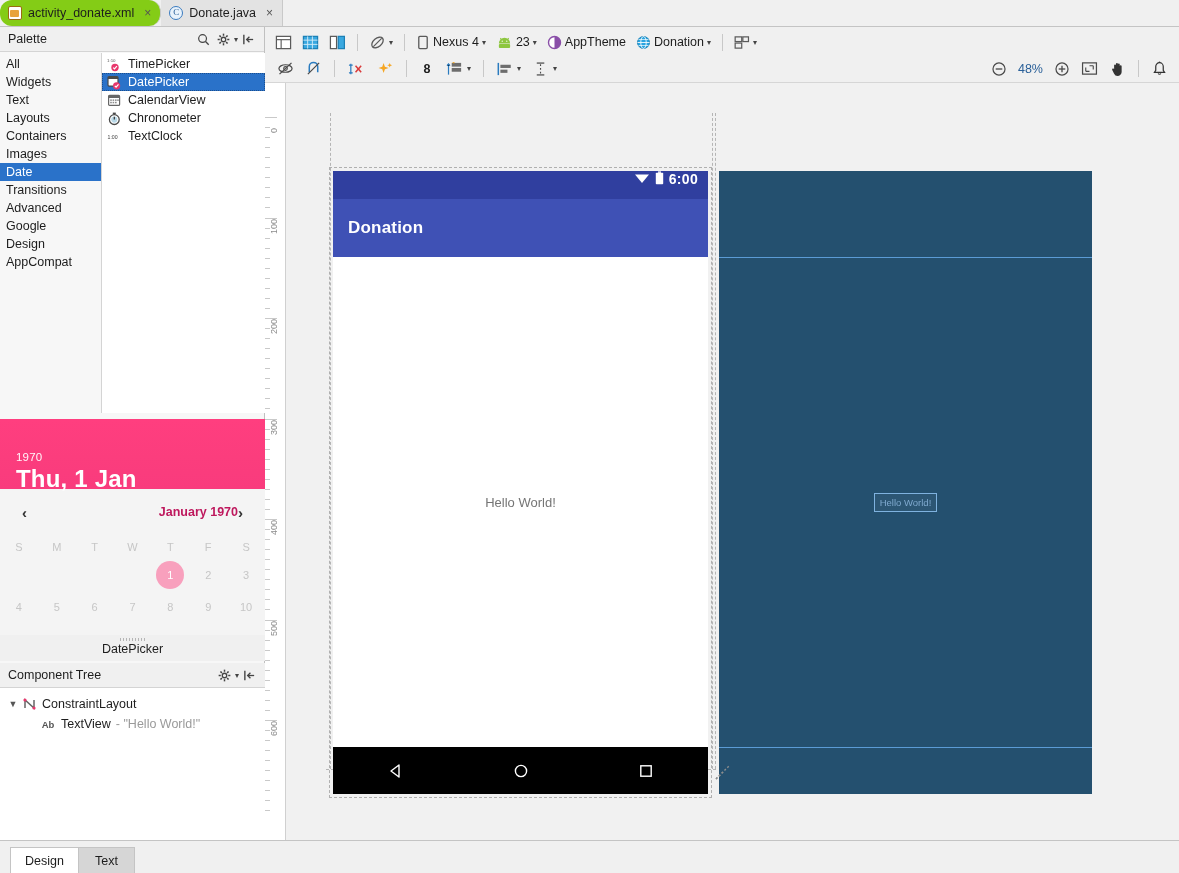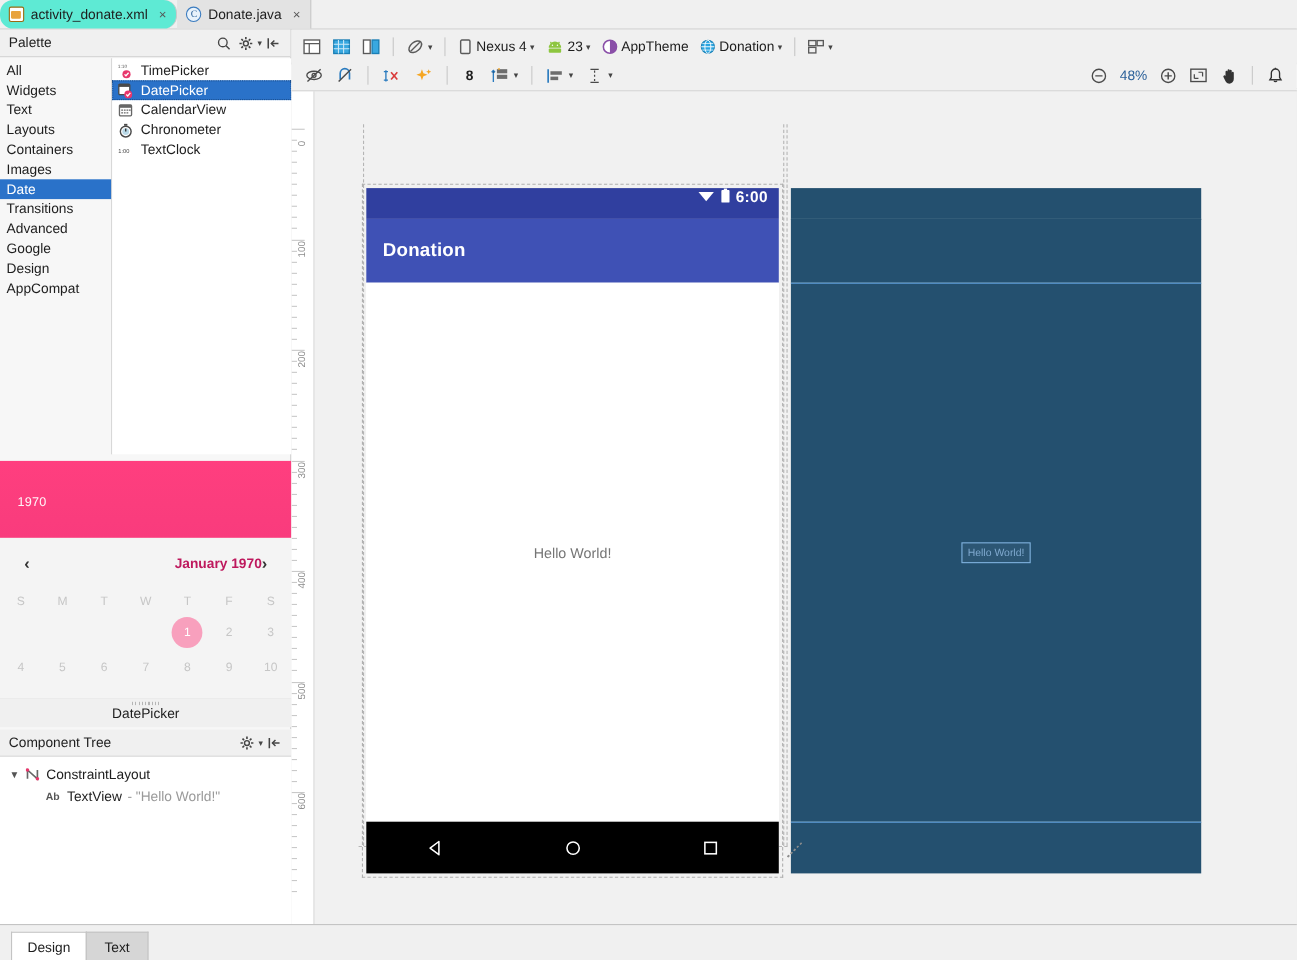--- a/index.html
+++ b/index.html
@@ -18,21 +18,21 @@
     position:absolute; left:0; top:0; width:1179px; height:27px;
     background:#f0f0f0; border-bottom:1px solid #c4c4c4;
     display:flex; align-items:flex-end;
   }
   .tab {
     height:26px; display:flex; align-items:center; gap:6px;
     padding:0 9px 0 8px; font-size:12.5px;
     border-right:1px solid #c9c9c9;
     background:#e3e3e3; color:#1d1d1d;
   }
-  .tab.active { background:#5eead4;border-radius:12px; }
+  .tab.active { background:#84cc16;border-radius:12px; }
   .tab .tclose { color:#555; font-size:12px; margin-left:4px; cursor:pointer; }
   .ico-xml {
     width:14px;height:14px;border:1.4px solid #9a6a12;border-radius:2px;
     background:#fff; position:relative; display:inline-block;
   }
   .ico-xml:after{
     content:""; position:absolute; left:1px; top:3px; width:9px; height:7px;
     background:#e8a33d; border-radius:1px;
   }
   .ico-java {
@@ -286,20 +286,21 @@
               </svg>
           </span>
           <span>TextClock</span>
         </div>
       </div>
     </div>
 
     <div class="dp-preview">
       <div class="dp-head">
         <div class="dp-year">1970</div>
+        <div class="dp-date">Thu, 1 Jan</div>
       </div>
       <div class="dp-cal">
         <div class="dp-month">
           <span class="dp-arrow">‹</span>
           <span class="mlabel">January 1970</span>
           <span class="dp-arrow">›</span>
         </div>
         <div class="dp-row">
           <div class="dp-cell dow">S</div>
           <div class="dp-cell dow">M</div>

